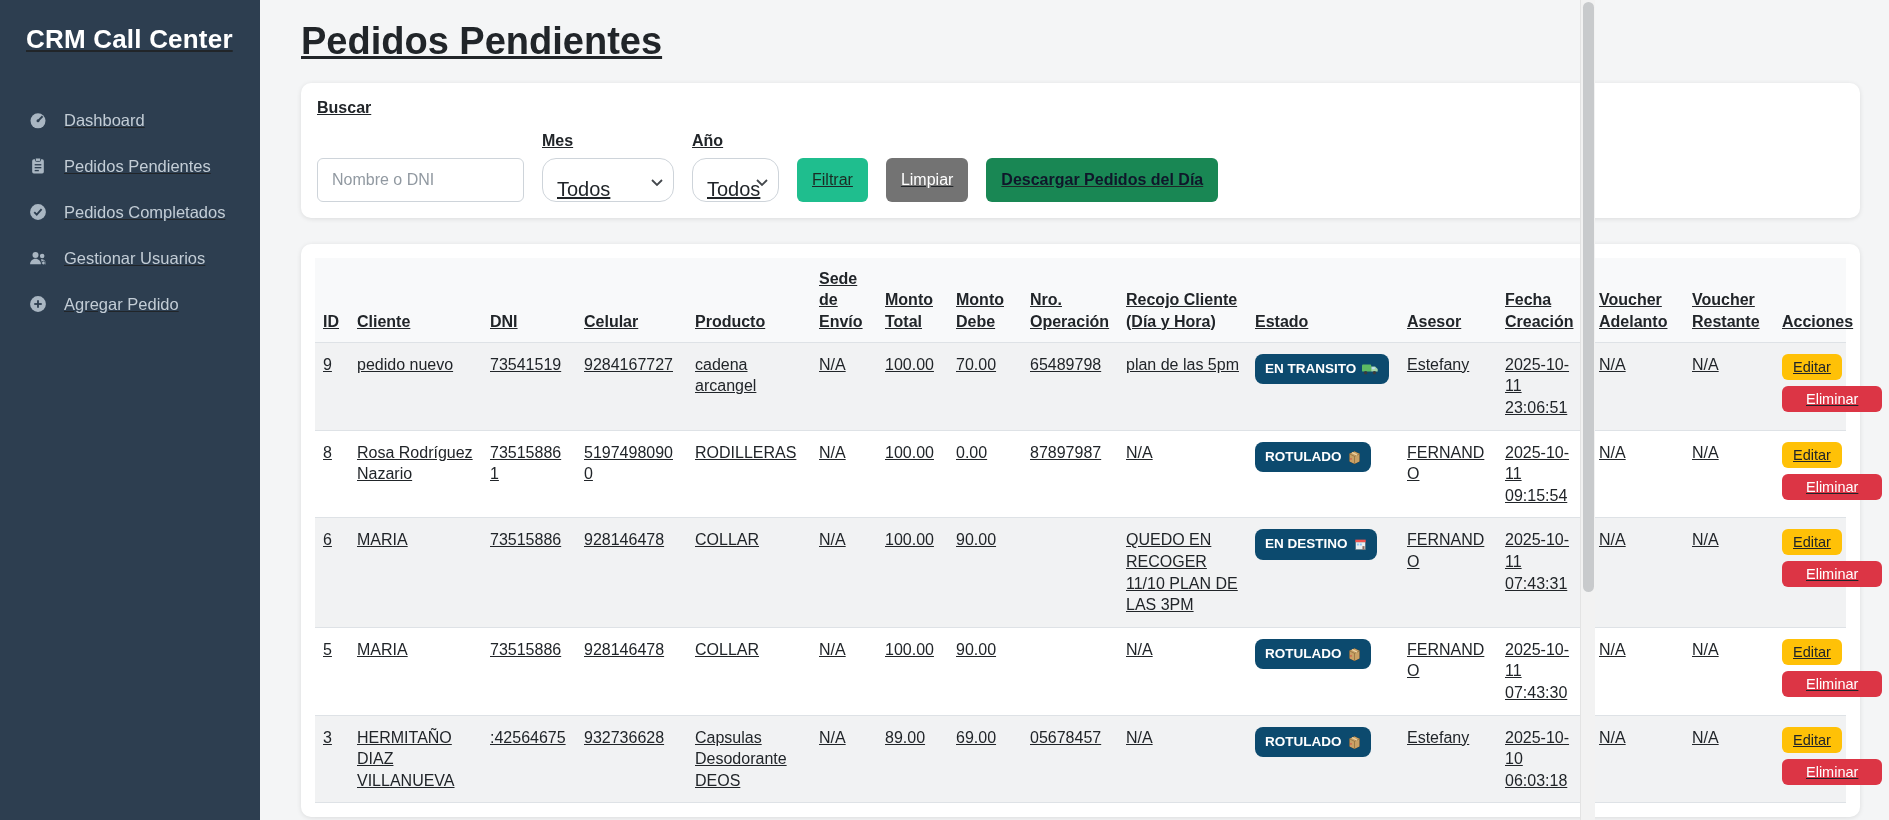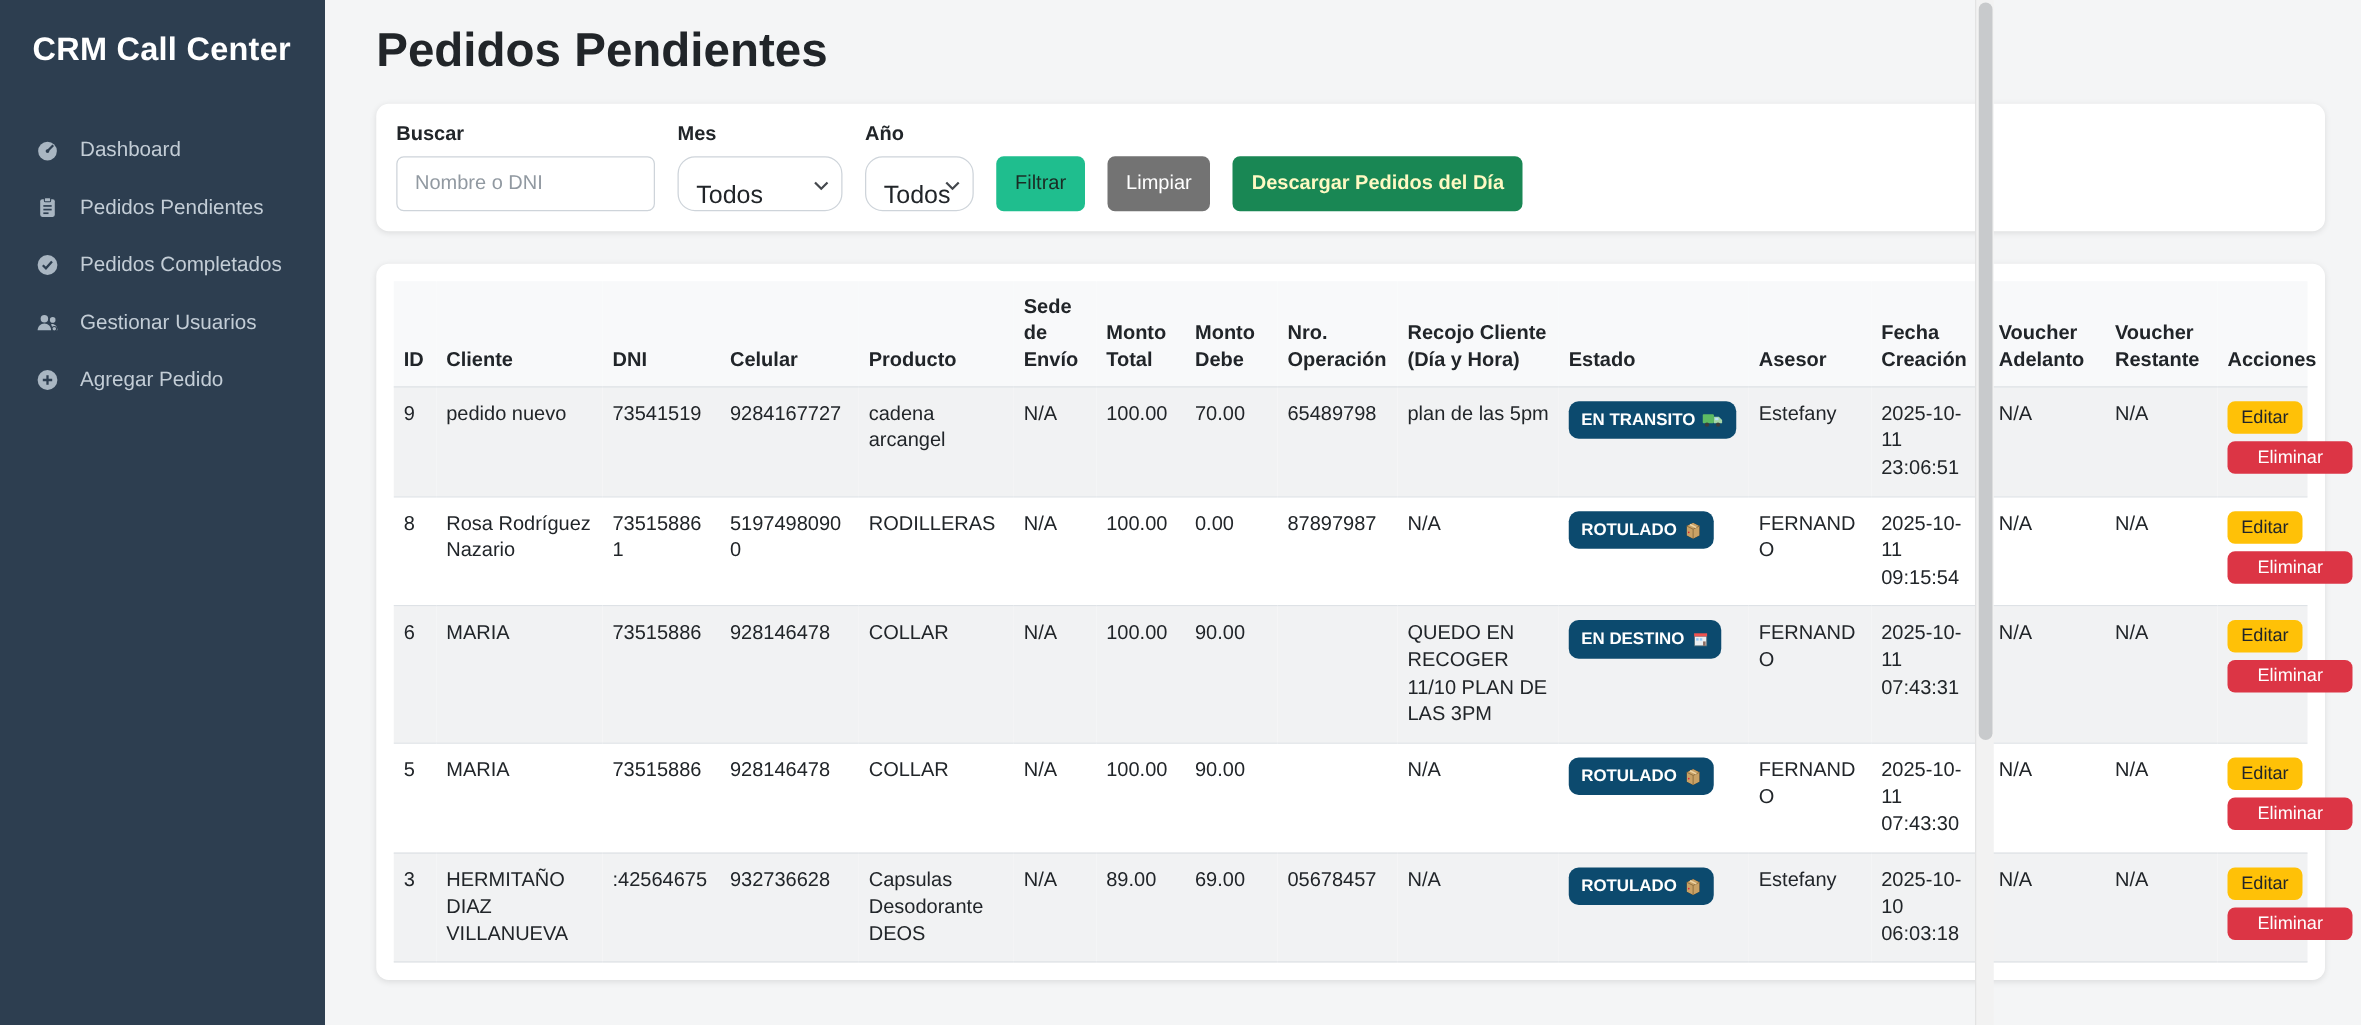--- a/index.html
+++ b/index.html
@@ -1,46 +1,46 @@
 <!DOCTYPE html>
 <html><head>
 <meta charset="utf-8">
 <style>
   * { margin:0; padding:0; box-sizing:border-box; }
   html,body { width:1889px; height:820px; overflow:hidden; }
   body { font-family:"Liberation Sans","DejaVu Sans",sans-serif; background:#f4f5f6; color:#212529; }
-  .app { display:flex; width:1595px; height:820px; position:relative; }
+  .app { display:flex; width:1595px; height:820px; position:relative;text-decoration:underline; }
 
   
   .sidebar { width:260px; min-width:260px; height:820px; background:#2d3e50; padding:24px 0 0 0; }
   .sidebar h1 { color:#ffffff; font-size:26px; font-weight:700; padding:0 26px; letter-spacing:.2px; }
   .menu { margin-top:42px; }
   .menu-item { display:flex; align-items:center; gap:16px; padding:13px 28px; cursor:pointer; }
   .menu-item .mi-icon { width:20px; height:20px; display:inline-flex; }
   .menu-item span.lbl { color:#c3cdd6; font-size:16.5px; }
 
   
   .main { flex:1; padding:20px 29px 0 41px; position:relative; }
   .page-title { font-size:38px; font-weight:600; color:#212529; margin-bottom:20px; }
 
   .card { background:#ffffff; border-radius:10px; box-shadow:0 1px 5px rgba(0,0,0,.10); }
 
   
   .filter-card { padding:16px; display:flex; align-items:flex-end; gap:18px; margin-bottom:26px; }
   .fgroup label { display:block; font-weight:700; font-size:16px; margin-bottom:8px; }
-  .tinput { width:207px; height:44px; border:1px solid #ced4da; border-radius:6px; padding:8px 14px; font-size:16px; font-family:inherit; color:#212529; }
+  .tinput { width:207px; height:44px; border:1px solid #ced4da; border-radius:6px; padding:8px 14px; font-size:16px; font-family:inherit; color:#212529;margin-top:33px; }
   .tinput::placeholder { color:#9199a1; }
   .select { position:relative; height:44px; border:1px solid #ced4da; border-radius:14px; background:#fff; display:flex; align-items:flex-end; padding:0 30px 0 14px; font-size:20px; cursor:pointer; }
   .select .chev { position:absolute; right:10px; top:50%; transform:translateY(-50%); }
   .sel-mes { width:132px; }
   .sel-ano { width:87px; }
   .btn { border:none; height:44px; border-radius:6px; font-size:16px; font-family:inherit; padding:0 15px; cursor:pointer; }
   .btn-filtrar { background:#1fbe8e; color:#1b2b24; }
   .btn-limpiar { background:#737373; color:#ffffff; }
-  .btn-descargar { background:#198754; color:#fef9c3; font-weight:700; }
+  .btn-descargar { background:#198754; color:#0f172a; font-weight:700; }
 
   
   .table-card { padding:14px; }
   table { border-collapse:collapse; table-layout:fixed; width:100%; }
   thead tr { background:#f8f9fa; }
   th { text-align:left; vertical-align:bottom; font-weight:600; font-size:16px; padding:10px 8px; line-height:1.33; border-bottom:1px solid #dee2e6; }
   td { vertical-align:top; font-size:16px; padding:11px 8px; line-height:1.35; border-bottom:1px solid #dee2e6; word-wrap:break-word; }
   tr.striped { background:#f1f2f3; }
 
   .badge { display:inline-flex; align-items:center; gap:6px; background:#0c4a6e; color:#ffffff; font-weight:700; font-size:13.5px; padding:6px 10px; border-radius:8px; white-space:nowrap; }

